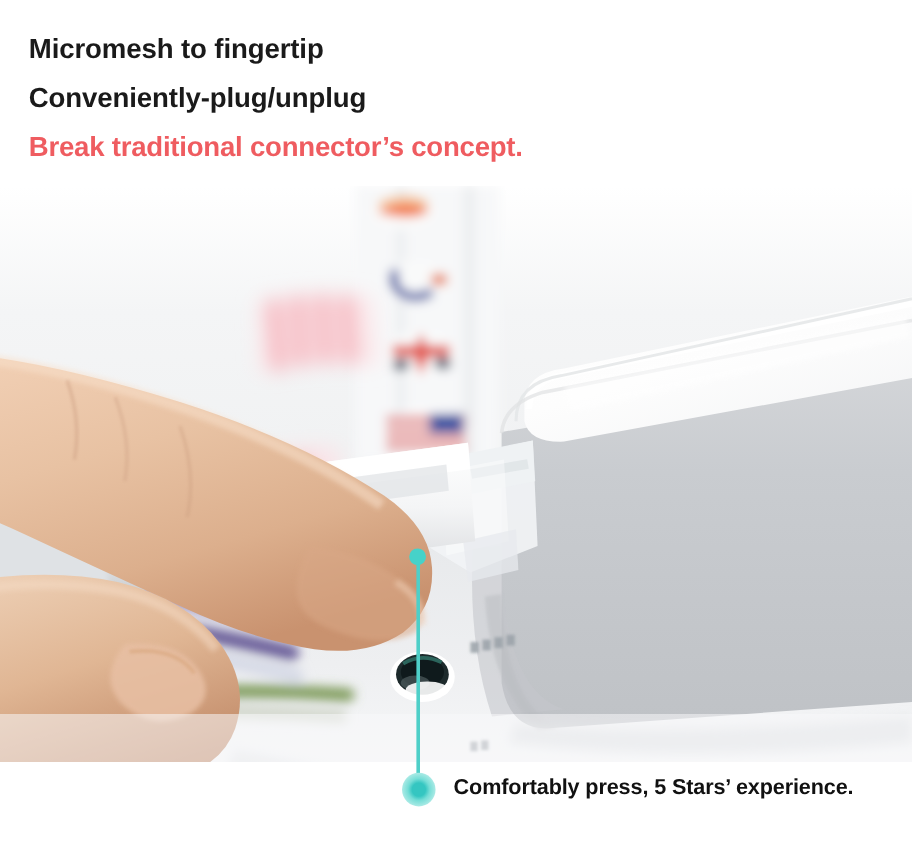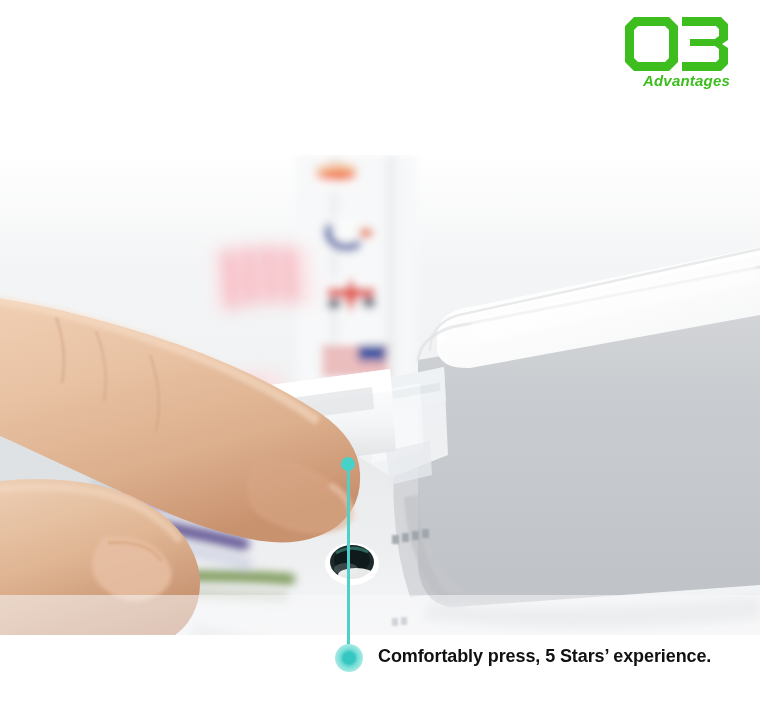--- a/index.html
+++ b/index.html
@@ -124,33 +124,26 @@
     z-index: 14;
   }
 </style>
 </head>
 <body>
 
 <div id="page">
 
   <div class="header">
 
-
-    <div class="badge">
-      <div class="badge-num">
-        <svg width="110" height="60" viewBox="0 0 110 60">
-
-          <path d="M12 3 L47 3 L56 12 L56 48 L47 57 L12 57 L3 48 L3 12 Z
-                   M16 12 L43 12 L47 16 L47 44 L43 48 L16 48 L12 44 L12 16 Z" fill="#3dbe1e" fill-rule="evenodd"></path>
-
-          <path d="M60 3 L99 3 L106 10 L106 26 L100 30 L106 34 L106 50 L99 57 L60 57 L60 48 L94 48 L97 45 L97 35 L93 32 L68 32 L68 25 L93 25 L97 22 L97 15 L94 12 L60 12 Z" fill="#3dbe1e"></path>
-        </svg>
-      </div>
-      <div class="badge-sub">Advantages</div>
+    <div class="headline-block">
+      <div class="hl">Micromesh to fingertip</div>
+      <div class="hl">Conveniently-plug/unplug</div>
+      <div class="hl accent">Break traditional connector’s  concept.</div>
     </div>
+
   </div>
 
   <div class="photo">
     <svg class="photo-svg" width="760" height="480" viewBox="0 0 760 480">
       <defs>
         <linearGradient id="bgTop" x1="0" y1="0" x2="0" y2="1">
           <stop offset="0%" stop-color="#ffffff"></stop>
           <stop offset="22%" stop-color="#f4f5f6"></stop>
           <stop offset="100%" stop-color="#e9ebec"></stop>
         </linearGradient>

